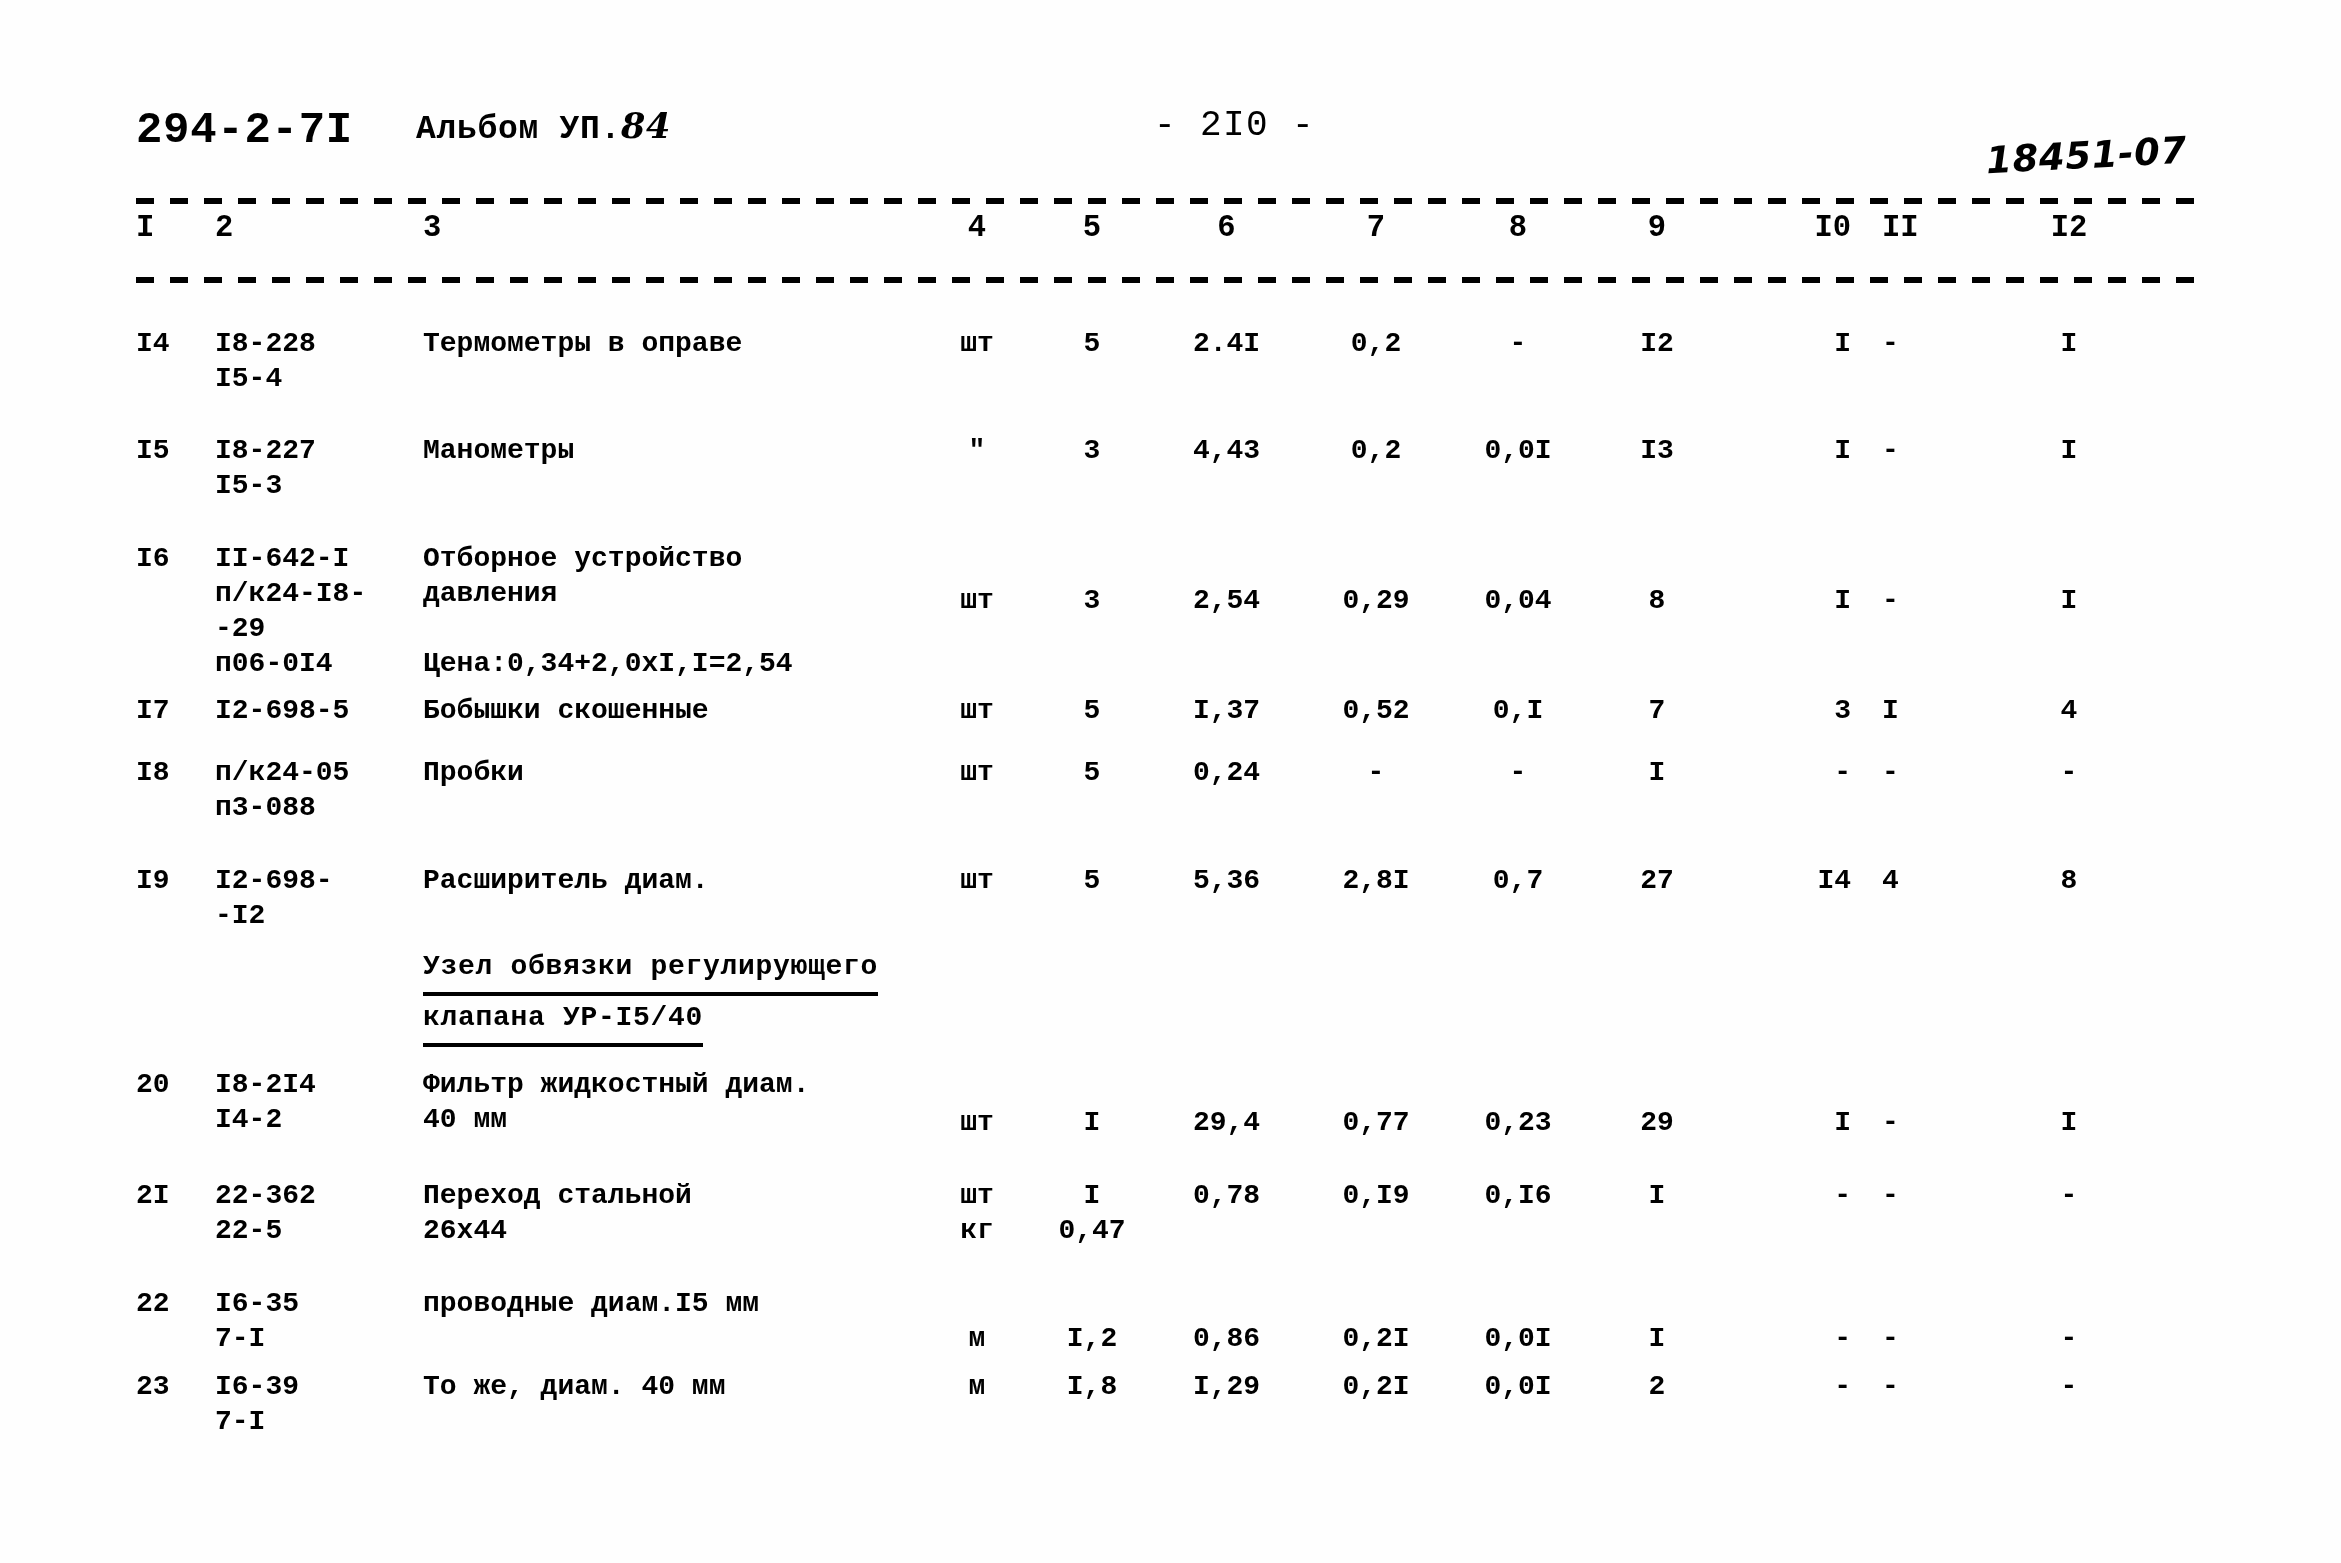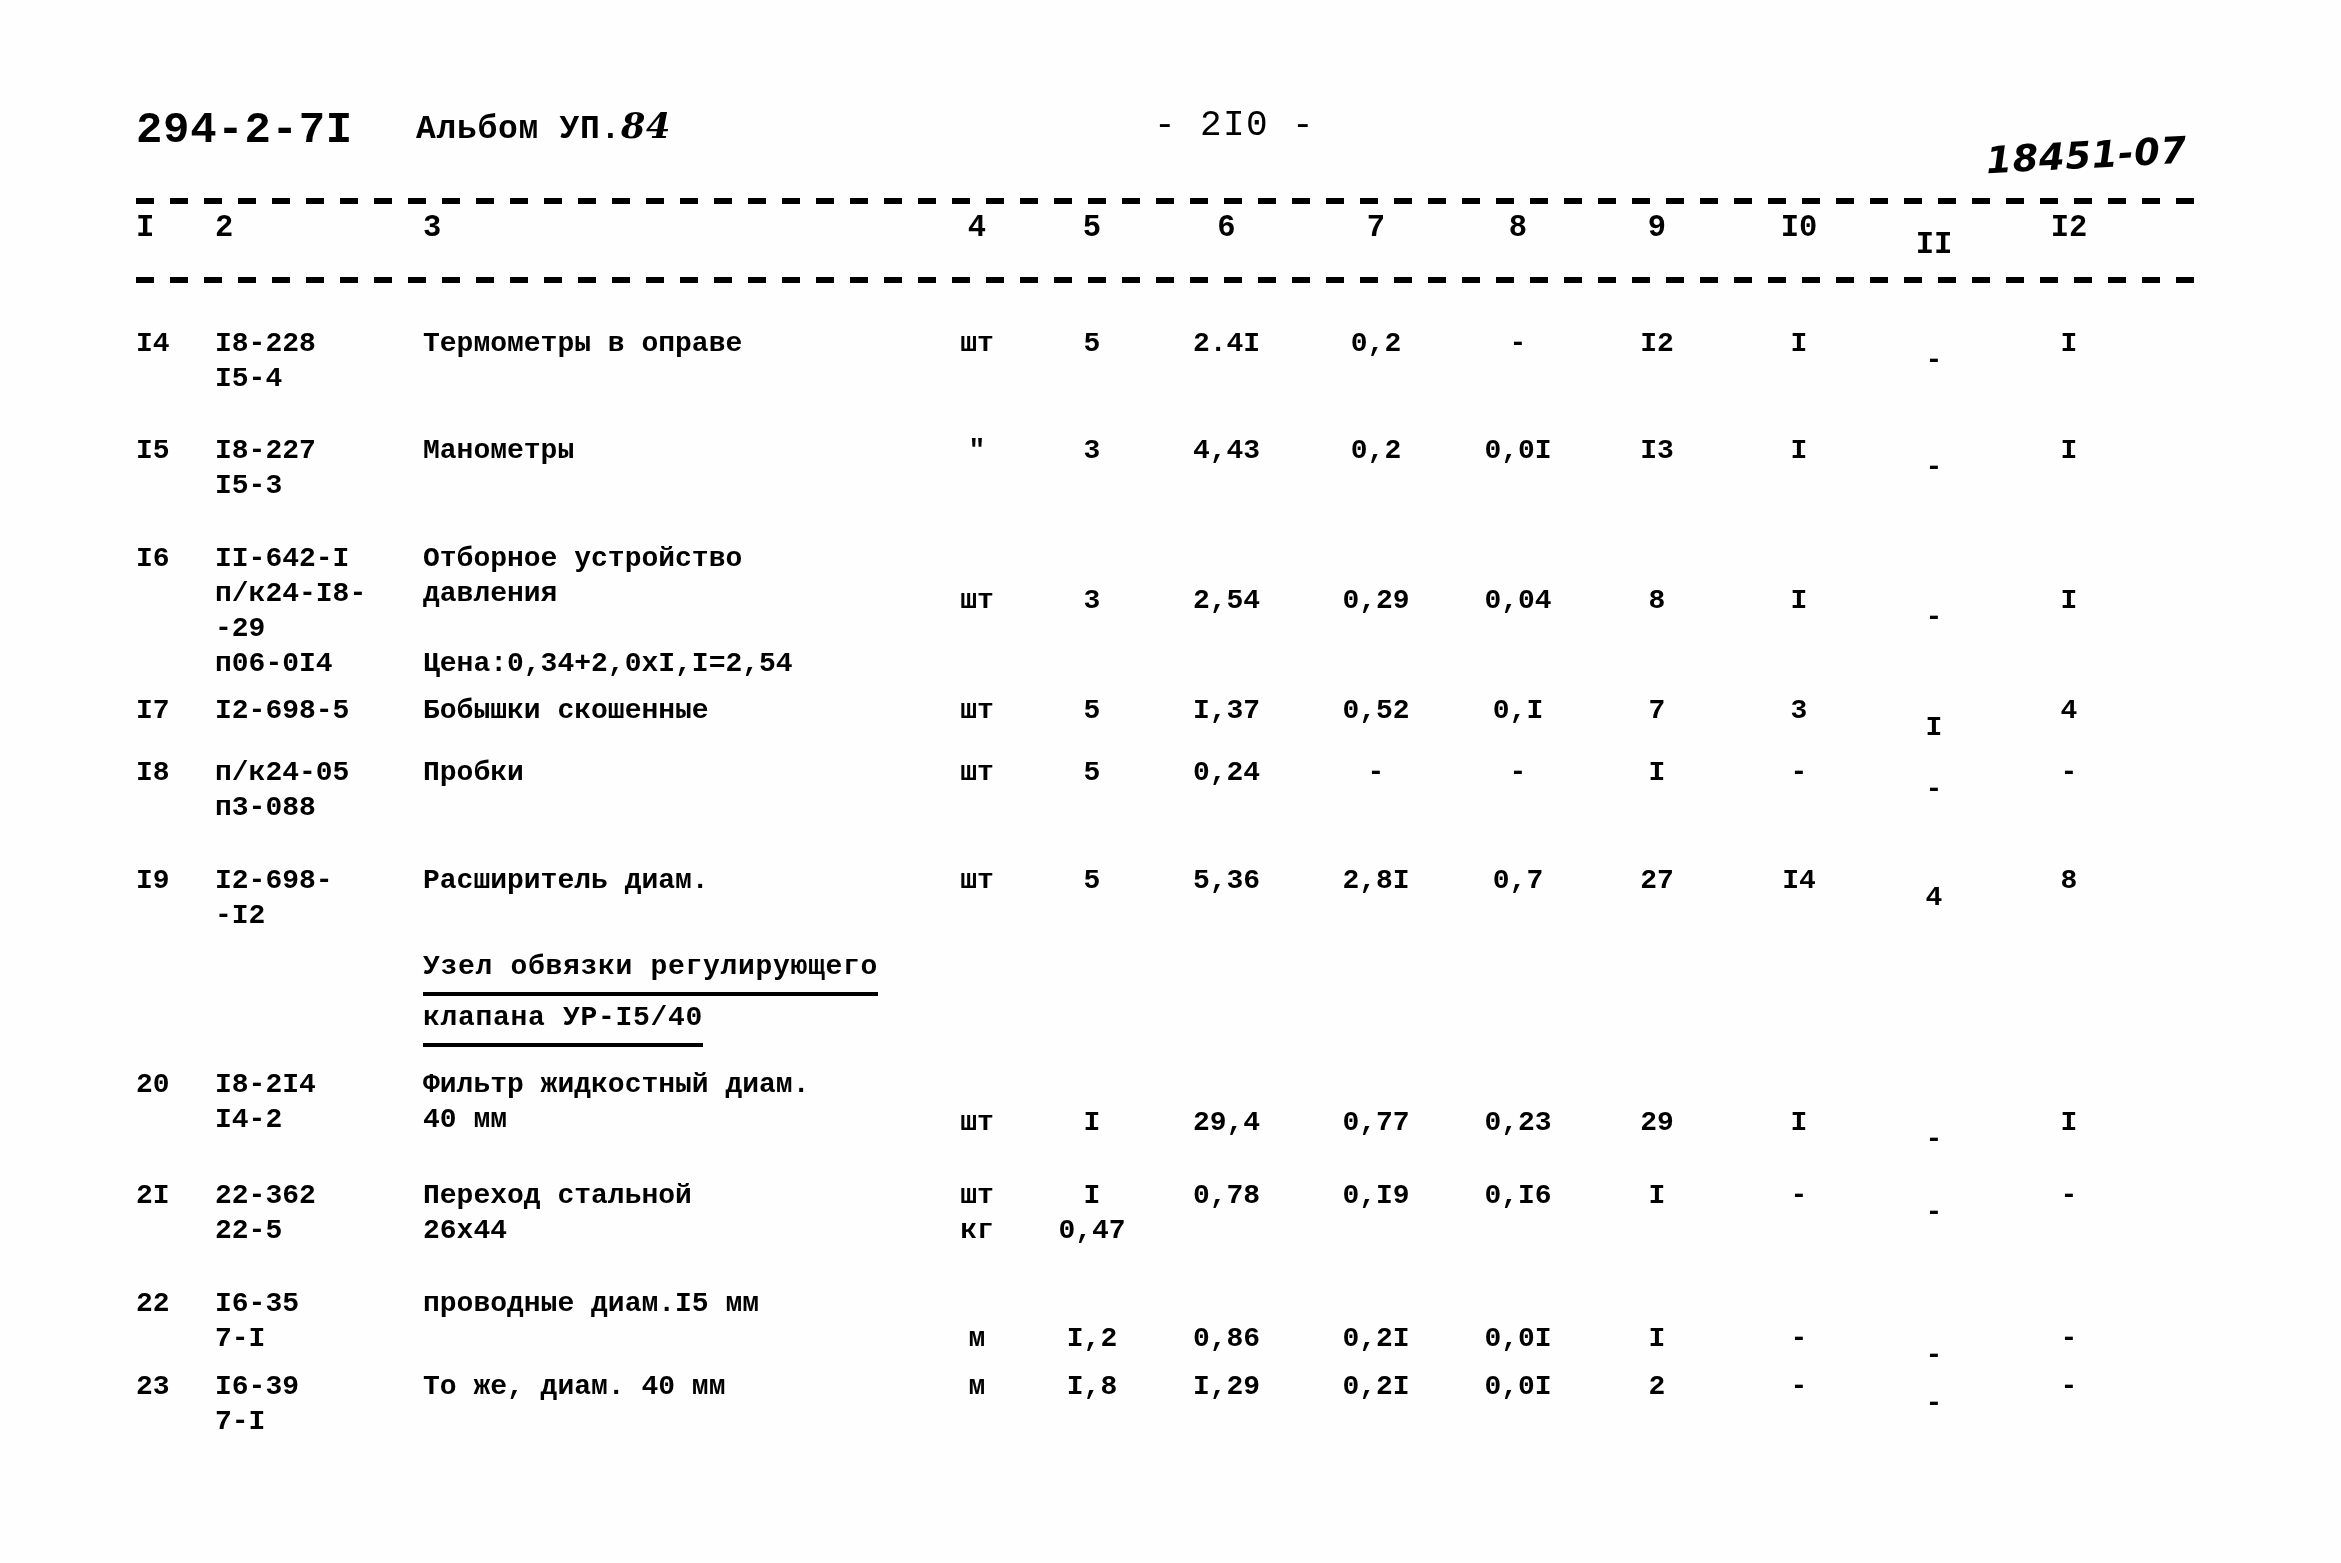--- a/index.html
+++ b/index.html
@@ -114,22 +114,22 @@
   
   .c1  { left: 136px;  width: 76px; text-align: left; }
   .c2  { left: 215px;  width: 201px; text-align: left; }
   .c3  { left: 423px;  width: 513px; text-align: left; }
   .c4  { left: 939px; width: 76px; text-align: center; }
   .c5  { left: 1040px; width: 104px; text-align: center; }
   .c6  { left: 1164px; width: 125px; text-align: center; }
   .c7  { left: 1317px; width: 118px; text-align: center; }
   .c8  { left: 1459px; width: 118px; text-align: center; }
   .c9  { left: 1605px; width: 104px; text-align: center; }
-  .c10 { left: 1747px; width: 104px; text-align: center; }
-  .c11 { left: 1882px; width: 104px; text-align: center; margin-top: 17px; }
+  .c10 { left: 1747px; width: 104px; text-align: right; }
+  .c11 { left: 1882px; width: 104px; text-align: left; }
   .c12 { left: 2017px; width: 104px; text-align: center; }
 
   .sub { display: block; }
 
   
   .section-cap {
     position: absolute;
     left: 423px;
     font-family: "Liberation Mono", "DejaVu Sans Mono", monospace;
     font-weight: 700;

